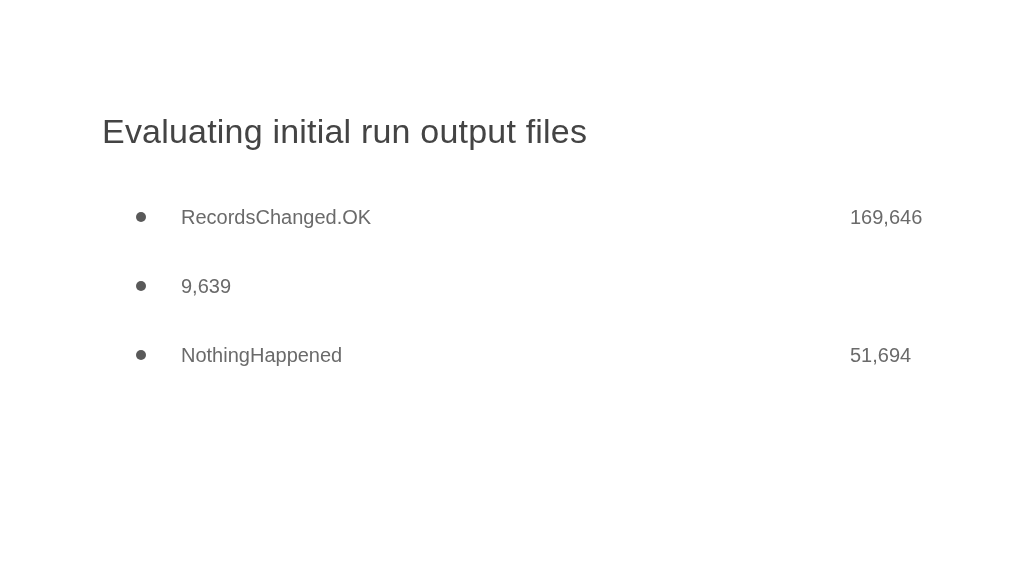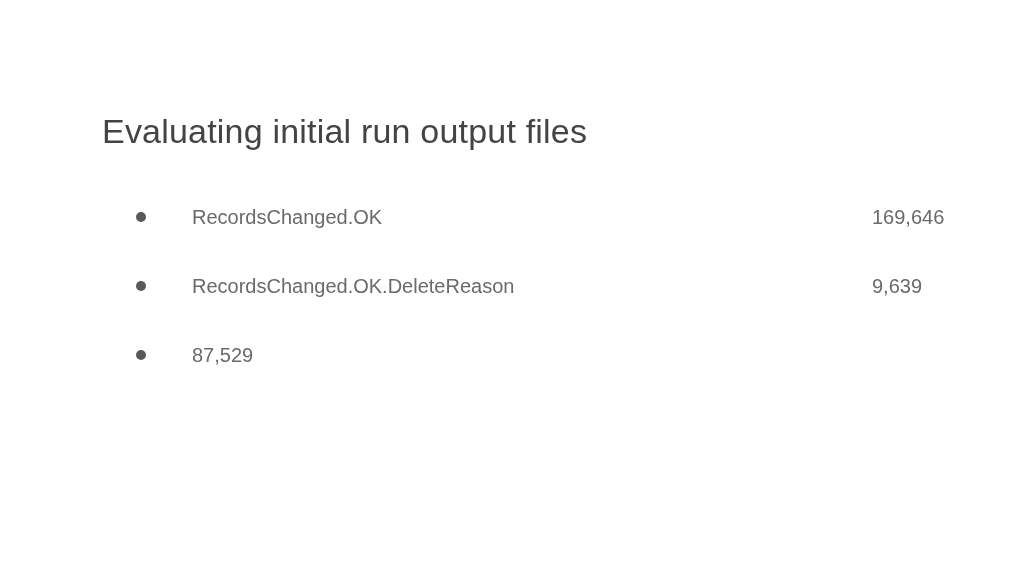--- a/index.html
+++ b/index.html
@@ -29,21 +29,20 @@
       list-style: none;
       padding-left: 8px;
     }
     .list-item {
       display: flex;
       align-items: center;
       font-size: 20px;
       color: #6a6a6a;
       line-height: 1.5;
       margin-bottom: 3px;
-      gap: 11px;
     }
     .bullet {
       width: 10px;
       height: 10px;
       background: #595959;
       border-radius: 50%;
       margin-right: 22px;
       flex-shrink: 0;
     }
     .label {
@@ -68,22 +67,22 @@
 <div class="slide">
   <h1 class="title">Evaluating initial run output files</h1>
   <ul class="list">
     <li class="list-item">
       <span class="bullet"></span>
       <span class="label">RecordsChanged.OK</span>
       <span class="value">169,646</span>
     </li>
     <li class="list-item">
       <span class="bullet"></span>
-      <span class="label">RecordsChanged.OK.DeleteReason</span>
       <span class="value">9,639</span>
     </li>
     <li class="list-item">
       <span class="bullet"></span>
-      <span class="value">87,529</span>
+      <span class="label">NothingHappened</span>
+      <span class="value">51,694</span>
     </li>
   </ul>
 </div>
 <div class="footer-bar"></div>
 
 </body></html>

